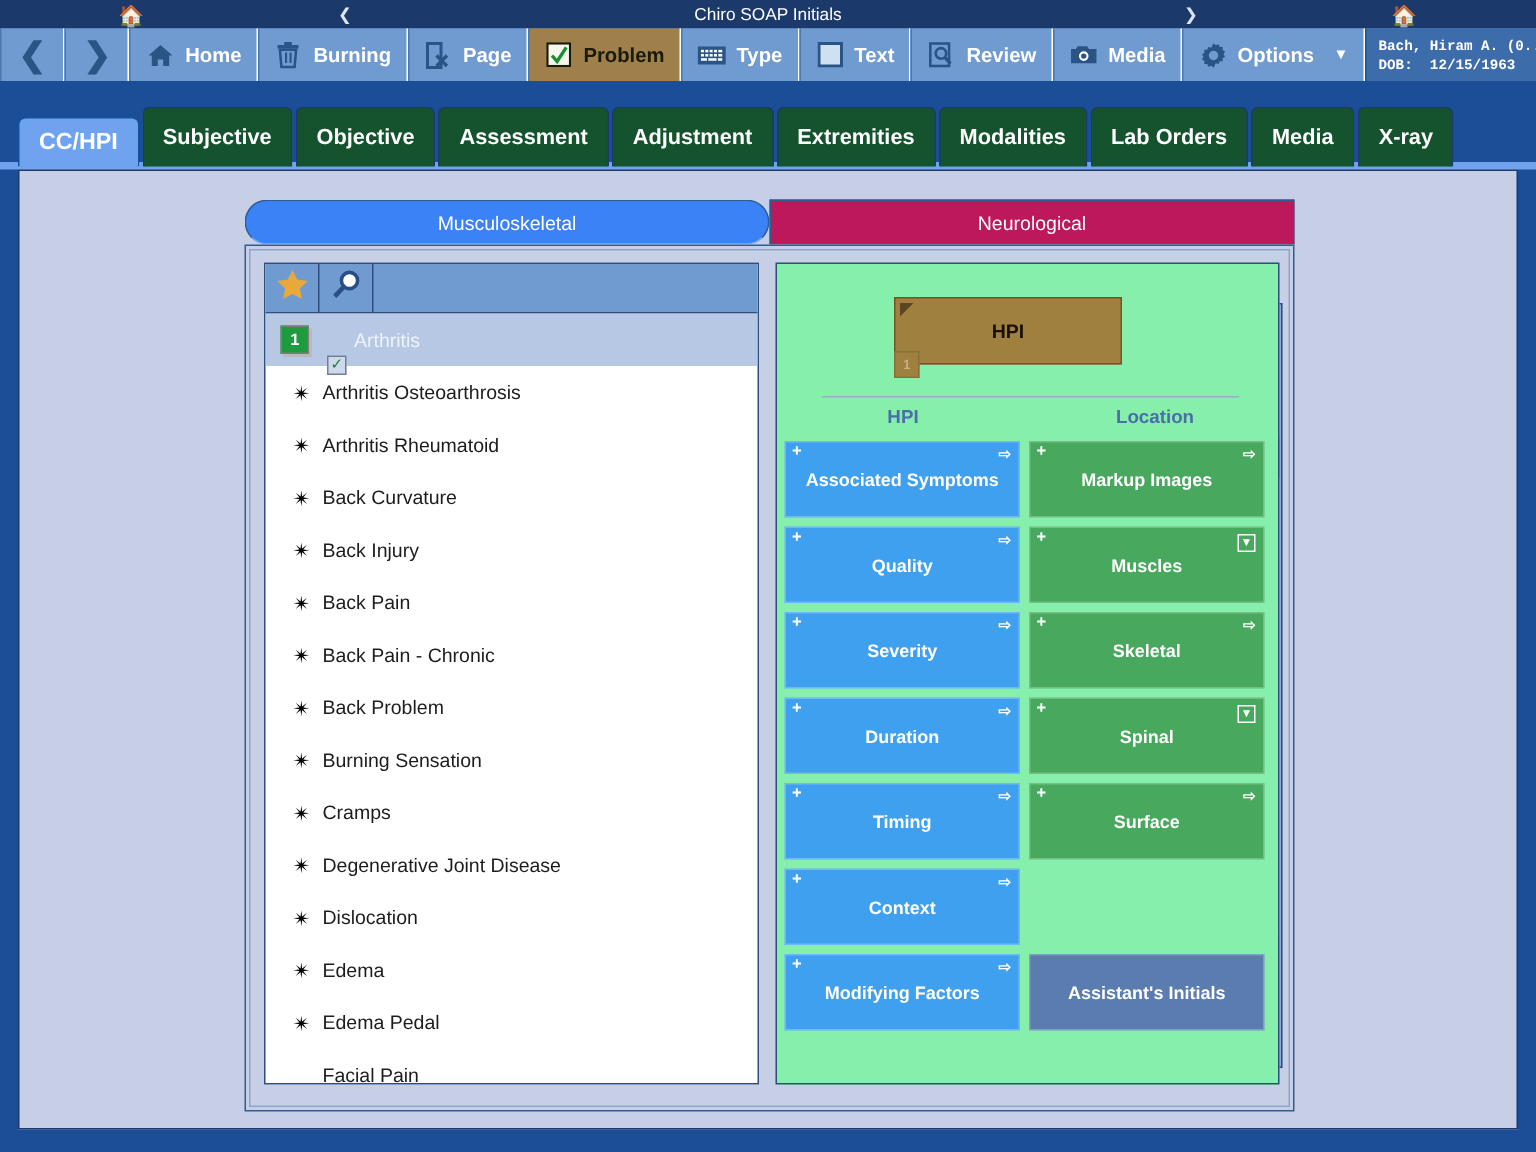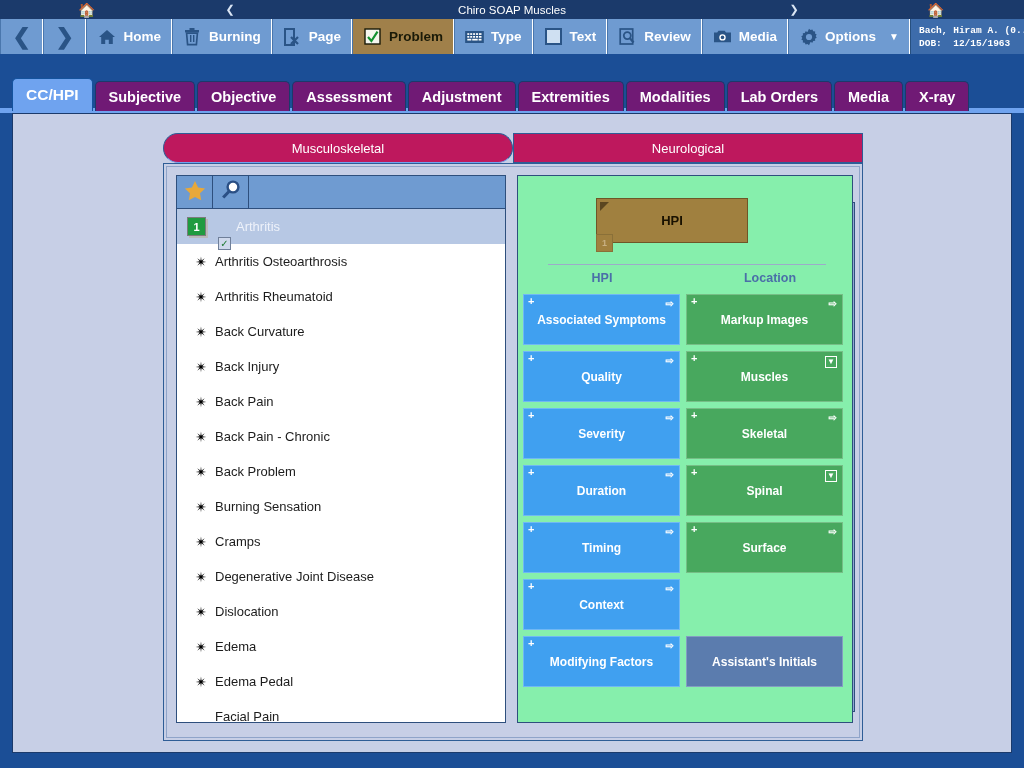--- a/index.html
+++ b/index.html
@@ -60,23 +60,23 @@
   .patient .pname { color: #ffffff; font-size: 9.5px; font-weight: bold; white-space: nowrap; }
   .patient .pdob  { color: #ffffff; font-size: 9.5px; font-weight: bold; white-space: nowrap; }
 
   
   .tabstrip {
     position: absolute; left: 0; top: 58px; width: 1024px; height: 55px;
     background: #1b4e96;
   }
   .tabrow { position: absolute; left: 12px; top: 20px; display: flex; align-items: flex-end; height: 33px; }
   .tab {
-    height: 30px; padding: 0 13px;
+    height: 40px; padding: 0 13px;
     display: flex; align-items: center; justify-content: center;
-    background: #701a75;
+    background: #14532d;
     color: #ffffff; font-size: 14.5px; font-weight: bold;
     border: 1px solid #1b3a6b; border-bottom: none;
     border-radius: 5px 5px 0 0;
     margin-right: 2px;
     white-space: nowrap;
   }
   .tab.sel {
     background: #6fa3ef; height: 33px; font-size: 15.5px;
     border-color: #14539e;
   }
@@ -94,21 +94,21 @@
 
   
   .subtabs { position: absolute; left: 150px; top: 19px; display: flex; align-items: flex-end; }
   .subtab {
     height: 30px; width: 350px;
     display: flex; align-items: center; justify-content: center;
     color: #ffffff; font-size: 13px;
     border: 1px solid #2e5d96;
     background: #be185d;
   }
-  .subtab.sel { background: #be185d; border-color: #2e5d96; border-bottom-color:#6fa3ef;border-radius:15px; }
+  .subtab.sel { background: #3b82f6; border-color: #2e5d96; border-bottom-color:#6fa3ef;border-radius:15px; }
 
   
   .panelframe {
     position: absolute; left: 150px; top: 49px; width: 700px; height: 578px;
     border: 1px solid #2e5d96;
     background: #c7cfe6;
   }
   .panelframe-inner {
     position:absolute; left:2px; top:2px; width:694px; height:572px;
     border: 1px solid #8fa4c9;
@@ -221,21 +221,21 @@
 </head>
 <body>
 
 <div class="titlebar">
   <div class="tb-cell tb-home">
     <span class="tb-house">🏠</span>
   </div>
   <div class="tb-cell tb-arrowl">
     <span>❮</span>
   </div>
-  <div class="tb-cell tb-title">Chiro SOAP Muscles</div>
+  <div class="tb-cell tb-title">Chiro SOAP Initials</div>
   <div class="tb-cell tb-arrowr">
     <span>❯</span>
   </div>
   <div class="tb-cell tb-home2">
     <span class="tb-house">🏠</span>
   </div>
 </div>
 
 <div class="toolbar">
 

